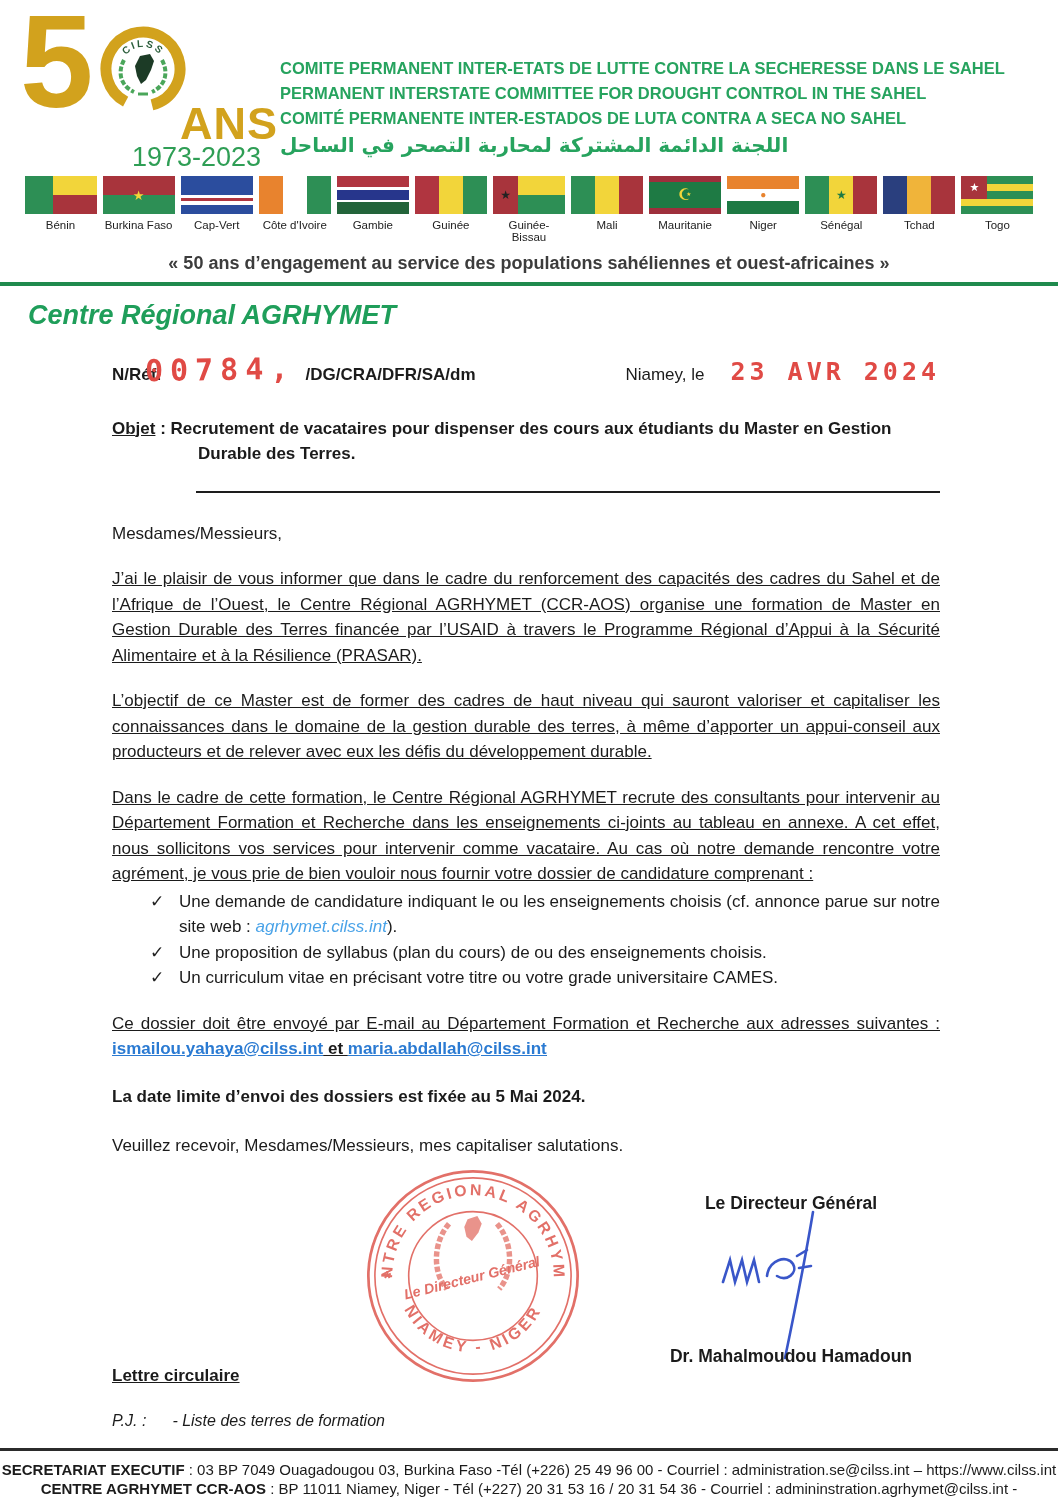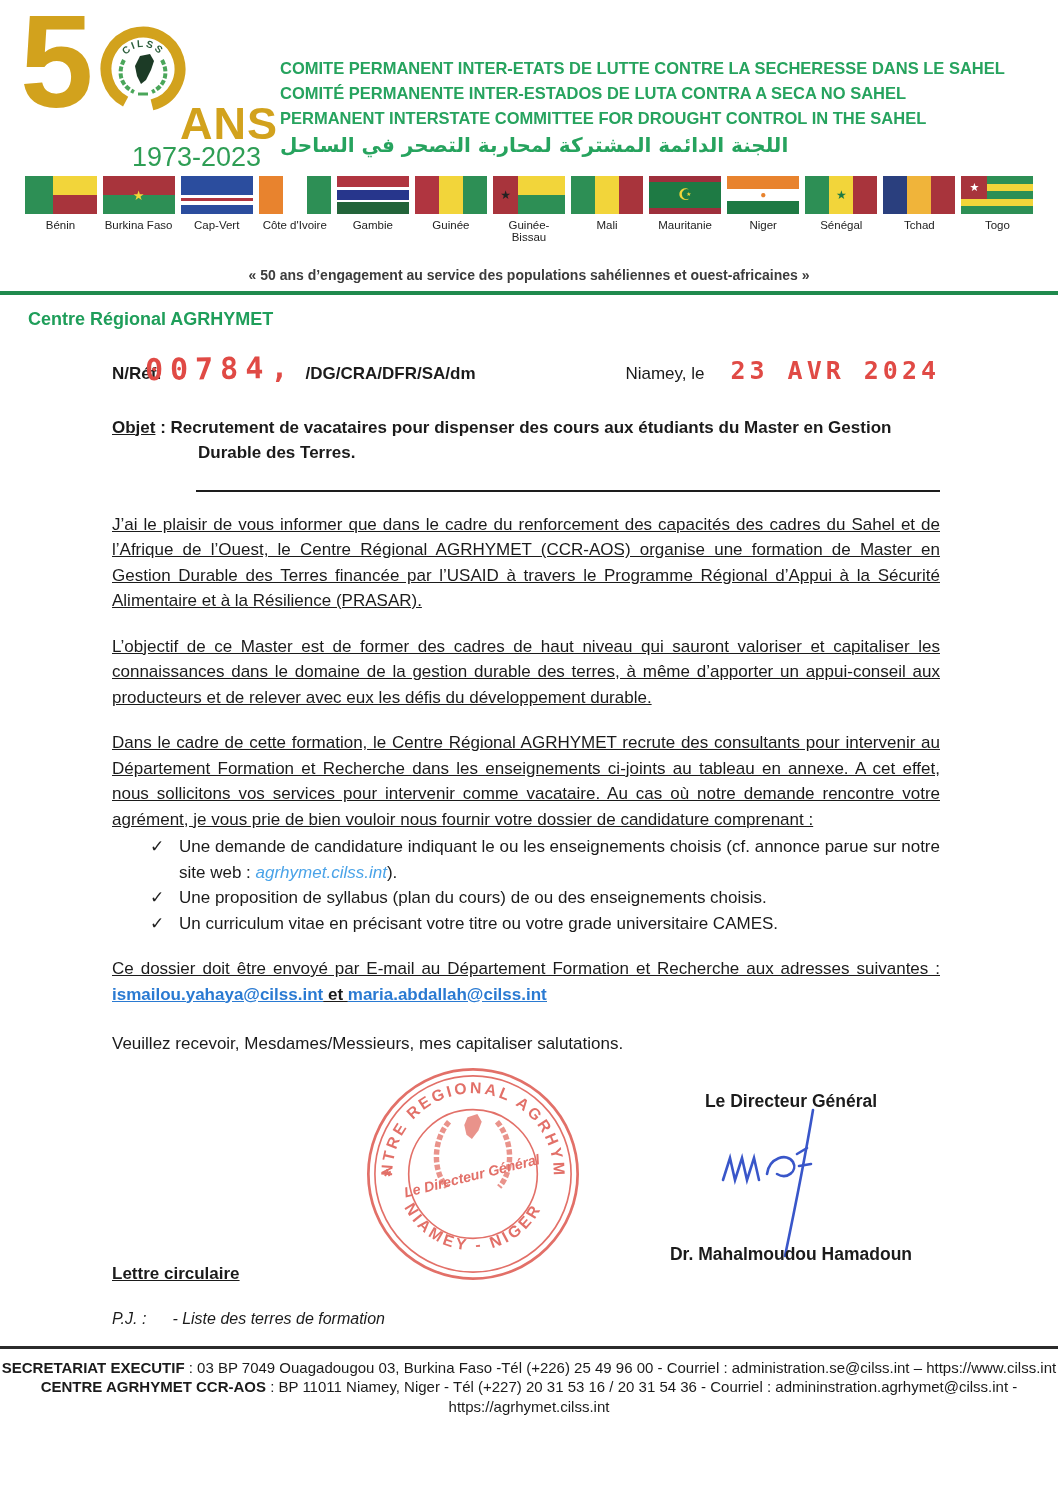--- a/index.html
+++ b/index.html
@@ -20,23 +20,23 @@
   .flag-item{width:73px;text-align:center;}
   .flag-box{position:relative;width:72px;height:38px;margin:0 auto;display:flex;}
   .flag-hoist{position:relative;height:100%;display:flex;align-items:center;justify-content:center;}
   .flag-stripes{flex:1;display:flex;height:100%;}
   .flag-stripes.h{flex-direction:column;}
   .flag-stripes.v{flex-direction:row;}
   .flag-emblem{position:absolute;left:0;top:0;width:100%;height:100%;display:flex;align-items:center;justify-content:center;line-height:1;}
   .flag-canton{position:absolute;left:0;top:0;width:36%;height:60%;display:flex;align-items:center;justify-content:center;}
   .flag-label{font-size:11.5px;margin-top:5px;color:#222;}
   
-  .slogan{text-align:center;font-size:14px;font-weight:700;color:#3c3c3c;margin-top:24px;}
+  .slogan{text-align:center;font-size:18px;font-weight:700;color:#3c3c3c;margin-top:10px;}
   .green-bar{height:4px;background:#1f8a4d;margin-top:8px;}
-  .org-title{margin:14px 0 0 28px;font-size:18px;font-weight:700;color:#1f9e5a;}
+  .org-title{margin:14px 0 0 28px;font-size:27px;font-weight:700;font-style:italic;color:#1f9e5a;}
   
   .letter{margin:0 118px 0 112px;font-size:17px;line-height:25.5px;}
   .ref-row{display:flex;justify-content:space-between;align-items:baseline;margin-top:26px;}
   .ref-left{display:flex;align-items:baseline;}
   .ref-label{font-weight:700;}
   .stamp-number{font-family:"DejaVu Sans Mono",monospace;color:#e04a45;font-weight:700;
                 font-size:30px;letter-spacing:7px;margin-left:-16px;transform:rotate(-1deg);white-space:nowrap;}
   .ref-suffix{font-weight:700;margin-left:10px;}
   .ref-right{display:flex;align-items:baseline;}
   .date-stamp{font-family:"DejaVu Sans Mono",monospace;color:#e04a45;font-weight:700;
@@ -87,22 +87,22 @@
         <path d="M40,30 L50,28 L54,35 L51,44 L46,54 L41,58 L37,50 L35,40 Z" fill="#1c3b26"></path>
         <path d="M24,34 C17,47 21,60 34,66" fill="none" stroke="#4aa65a" stroke-width="4" stroke-dasharray="5 2"></path>
         <path d="M62,34 C69,47 65,60 52,66" fill="none" stroke="#4aa65a" stroke-width="4" stroke-dasharray="5 2"></path>
         <path d="M38,68 L48,68" stroke="#4aa65a" stroke-width="3"></path>
       </svg>
       <div class="logo-ans">ANS</div>
       <div class="logo-years">1973-2023</div>
     </div>
     <div class="hdr-text">
       <div class="hdr-line">COMITE PERMANENT INTER-ETATS DE LUTTE CONTRE LA SECHERESSE DANS LE SAHEL</div>
+      <div class="hdr-line">PERMANENT INTERSTATE COMMITTEE FOR DROUGHT CONTROL IN THE SAHEL</div>
       <div class="hdr-line">COMITÉ PERMANENTE INTER-ESTADOS DE LUTA CONTRA A SECA NO SAHEL</div>
-      <div class="hdr-line">PERMANENT INTERSTATE COMMITTEE FOR DROUGHT CONTROL IN THE SAHEL</div>
       <div class="hdr-arabic">اللجنة الدائمة المشتركة لمحاربة التصحر في الساحل</div>
     </div>
   </div>
 
   <div class="flags">
       <div class="flag-item">
         <div class="flag-box">
           <div class="flag-hoist" style="background: rgb(45, 143, 85); width: 40%;"></div>
           <div class="flag-stripes h">
             <div style="background: rgb(242, 213, 58); flex: 1 1 0%;"></div>
@@ -272,20 +272,21 @@
         <span>Niamey, le</span>
         <span class="date-stamp">23 AVR 2024</span>
       </div>
     </div>
 
     <div class="objet">
       <span class="objet-label">Objet</span><span> : </span><span>Recrutement de vacataires pour dispenser des cours aux étudiants du Master en Gestion Durable des Terres.</span>
     </div>
     <hr class="objet-sep">
 
+    <div class="salutation">Mesdames/Messieurs,</div>
 
     <p class="para">J’ai le plaisir de vous informer que dans le cadre du renforcement des capacités des cadres du Sahel et de l’Afrique de l’Ouest, le Centre Régional AGRHYMET (CCR-AOS) organise une formation de Master en Gestion Durable des Terres financée par l’USAID à travers le Programme Régional d’Appui à la Sécurité Alimentaire et à la Résilience (PRASAR).</p>
     <p class="para">L’objectif de ce Master est de former des cadres de haut niveau qui sauront valoriser et capitaliser les connaissances dans le domaine de la gestion durable des terres, à même d’apporter un appui-conseil aux producteurs et de relever avec eux les défis du développement durable.</p>
     <p class="para">Dans le cadre de cette formation, le Centre Régional AGRHYMET recrute des consultants pour intervenir au Département Formation et Recherche dans les enseignements ci-joints au tableau en annexe. A cet effet, nous sollicitons vos services pour intervenir comme vacataire. Au cas où notre demande rencontre votre agrément, je vous prie de bien vouloir nous fournir votre dossier de candidature comprenant :</p>
 
     <ul class="bullets">
       <li>
         <span class="check">✓</span><span>Une demande de candidature indiquant le ou les enseignements choisis (cf. annonce parue sur notre site web : </span><span class="weblink">agrhymet.cilss.int</span><span>).</span>
       </li>
       <li>
@@ -293,20 +294,21 @@
       </li>
       <li>
         <span class="check">✓</span><span>Un curriculum vitae en précisant votre titre ou votre grade universitaire CAMES.</span>
       </li>
     </ul>
 
     <p class="para">
       <span>Ce dossier doit être envoyé par E-mail au Département Formation et Recherche aux adresses suivantes : </span><span class="email">ismailou.yahaya@cilss.int</span><b> et </b><span class="email">maria.abdallah@cilss.int</span>
     </p>
 
+    <div class="deadline">La date limite d’envoi des dossiers est fixée au 5 Mai 2024.</div>
     <div class="closing">Veuillez recevoir, Mesdames/Messieurs, mes capitaliser salutations.</div>
 
     <div class="sig-zone">
       <svg class="stamp" width="218" height="218" viewBox="0 0 200 200">
         <g stroke="#e0645c" fill="none">
           <circle cx="100" cy="100" r="96" stroke-width="2.5"></circle>
           <circle cx="100" cy="100" r="90" stroke-width="1.5"></circle>
           <circle cx="100" cy="100" r="59" stroke-width="1.5"></circle>
         </g>
         <defs>

